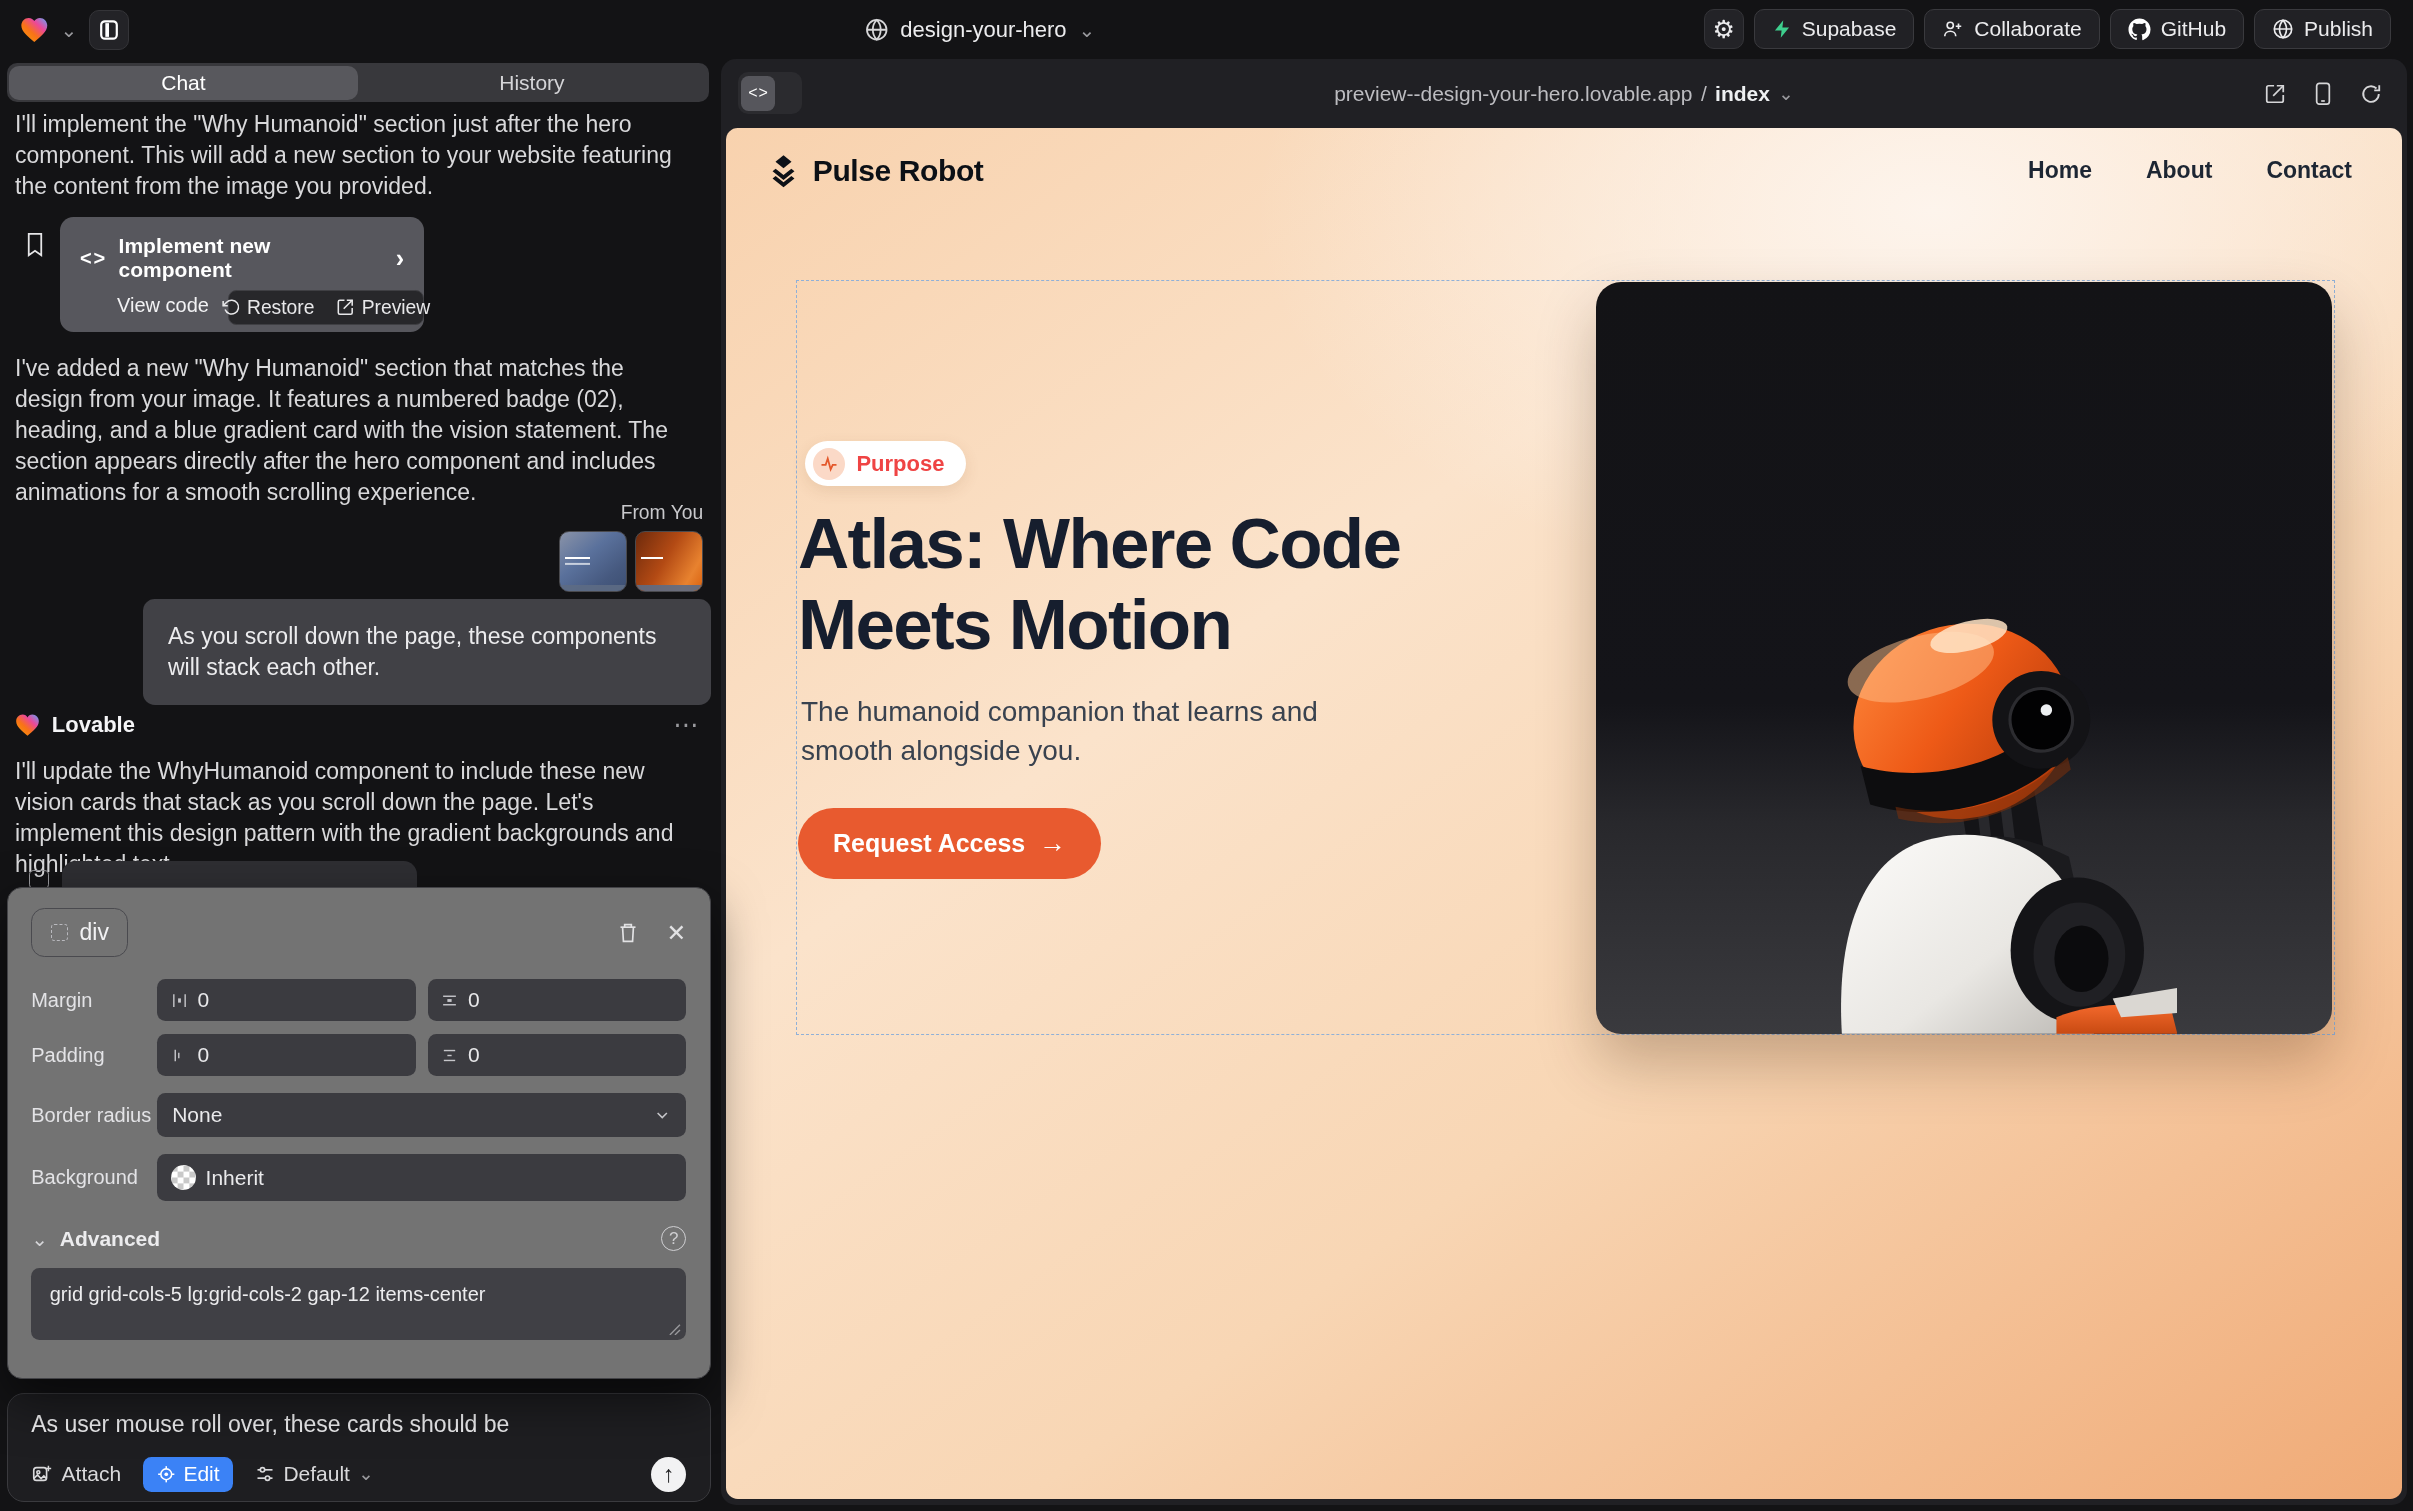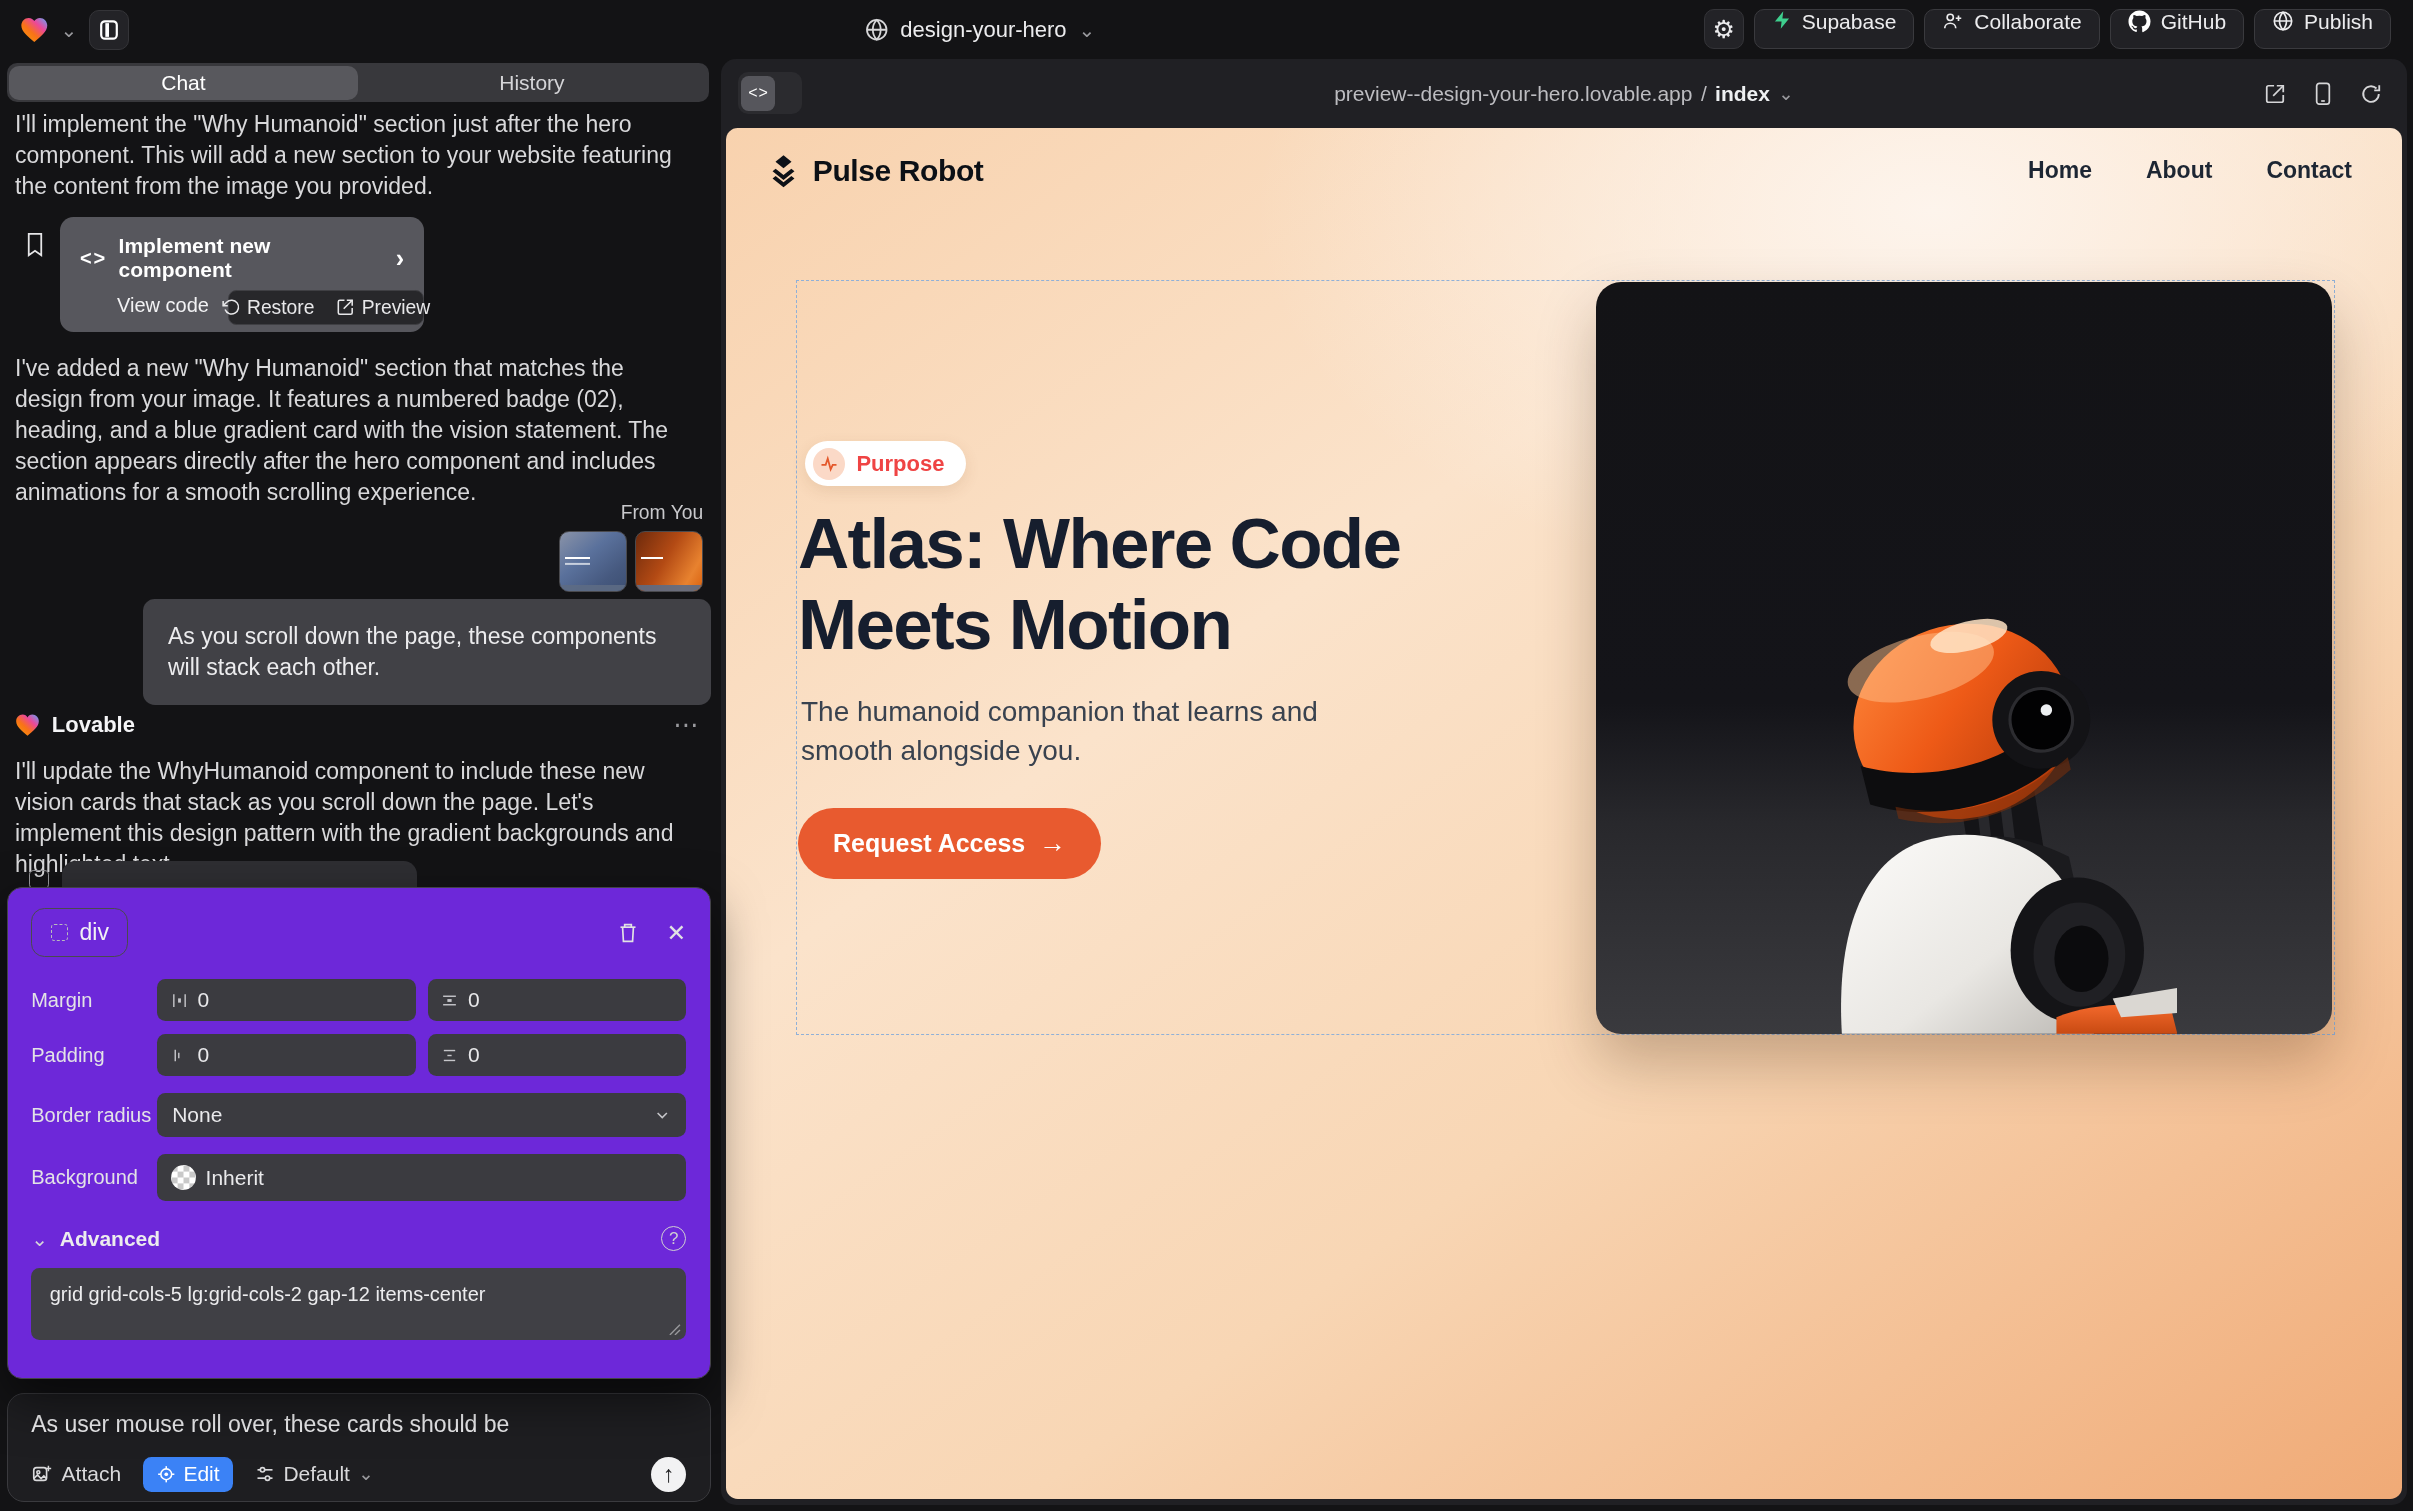--- a/index.html
+++ b/index.html
@@ -7,21 +7,21 @@
   body { background:#131315; font-family:"Liberation Sans","DejaVu Sans",sans-serif; color:#d9d9db; }
   svg { display:block; }
 
   
   .topbar { position:absolute; left:0; top:0; width:2413px; height:59px; display:flex; align-items:center; background:#131315; }
   .tb-left { display:flex; align-items:center; gap:11.8px; padding-left:20px; }
   .logo-chevron { color:#9a9a9e; font-size:20px; }
   .icon-btn { width:40px; height:40px; border-radius:10px; background:#232327; border:0.8px solid #343438; display:flex; align-items:center; justify-content:center; color:#ececee; }
   .tb-center { position:absolute; left:865px; top:0; height:59px; display:flex; align-items:center; gap:11.8px; color:#ececee; font-size:22px; }
   .tb-right { position:absolute; right:22px; top:9.2px; display:flex; gap:10px; }
-  .tb-btn { height:40px; border-radius:10px; background:#212125; border:0.8px solid #3a3a3e; display:flex; align-items:flex-start; gap:10px; padding:0 17px; color:#ececee; font-size:21px; }
+  .tb-btn { height:40px; border-radius:10px; background:#212125; border:0.8px solid #3a3a3e; display:flex; align-items:center; gap:10px; padding:0 17px; color:#ececee; font-size:21px; }
 
   
   .sidebar { position:absolute; left:0; top:59px; width:715px; height:1453px; background:#131315; }
   .tabs { position:absolute; left:6.7px; top:4.2px; width:702px; height:39px; background:#38383c; border-radius:10px; display:flex; padding:2.5px; }
   .tab { flex:1; display:flex; align-items:center; justify-content:center; border-radius:10px; font-size:21px; color:#d4d4d7; }
   .tab.active { background:#58585d; color:#ffffff; }
   .msg { position:absolute; left:15px; width:682px; font-size:23px; line-height:31px; color:#d9d9db; }
 
   .bm-icon { position:absolute; left:23.5px; color:#e6e6e8; }
   .comp-card { position:absolute; left:60px; width:364px; background:#57575d; border-radius:13.4px; padding:17px 20px 15px 20px; color:#fff; }
@@ -45,21 +45,21 @@
   .quote { position:absolute; left:143px; top:540px; width:568px; background:#414146; border-radius:11.8px; padding:22px 25px; font-size:23px; line-height:31px; color:#ececee; }
 
   .lovable-row { position:absolute; left:15px; top:651px; width:685px; display:flex; align-items:center; gap:11.8px; }
   .lovable-name { font-size:22px; font-weight:bold; color:#f4f4f6; }
   .lovable-dots { margin-left:auto; color:#9a9a9e; font-size:25px; letter-spacing:1.7px; }
 
   .sliver-icon { position:absolute; left:28.6px; top:811px; width:20px; height:18.5px; border:1.7px solid #9a9a9e; border-radius:4.2px; }
   .sliver-card { position:absolute; left:62px; top:802px; width:355px; height:84px; background:#2e2e32; border-radius:13.4px; }
 
   
-  .panel { position:absolute; left:6.7px; top:828px; width:704px; height:492px; background:#6d28d9; border:0.8px solid #434347; border-radius:15px; box-shadow:0 20px 50px rgba(0,0,0,.55); padding:20px 23.5px; z-index:5; }
+  .panel { position:absolute; left:6.7px; top:828px; width:704px; height:492px; background:#737373; border:0.8px solid #434347; border-radius:15px; box-shadow:0 20px 50px rgba(0,0,0,.55); padding:20px 23.5px; z-index:5; }
   .panel-header { display:flex; align-items:center; }
   .tag-pill { display:flex; align-items:center; gap:11.8px; border:0.8px solid #4a4a4f; border-radius:13.4px; padding:10px 18.5px; }
   .dashed-box { width:17px; height:17px; border:1.7px dashed #b9b9be; border-radius:3.4px; }
   .tag-name { font-size:23px; color:#f2f2f4; }
   .panel-header-icons { margin-left:auto; display:flex; align-items:center; gap:28.6px; color:#e2e2e4; }
   .close-x { font-size:23.5px; color:#e2e2e4; }
 
   .prow { display:flex; align-items:center; margin-top:13.4px; }
   .prow-label { width:126px; font-size:20px; color:#e3e3e6; flex:none; }
   .pfields { flex:1; display:flex; gap:11.8px; }

